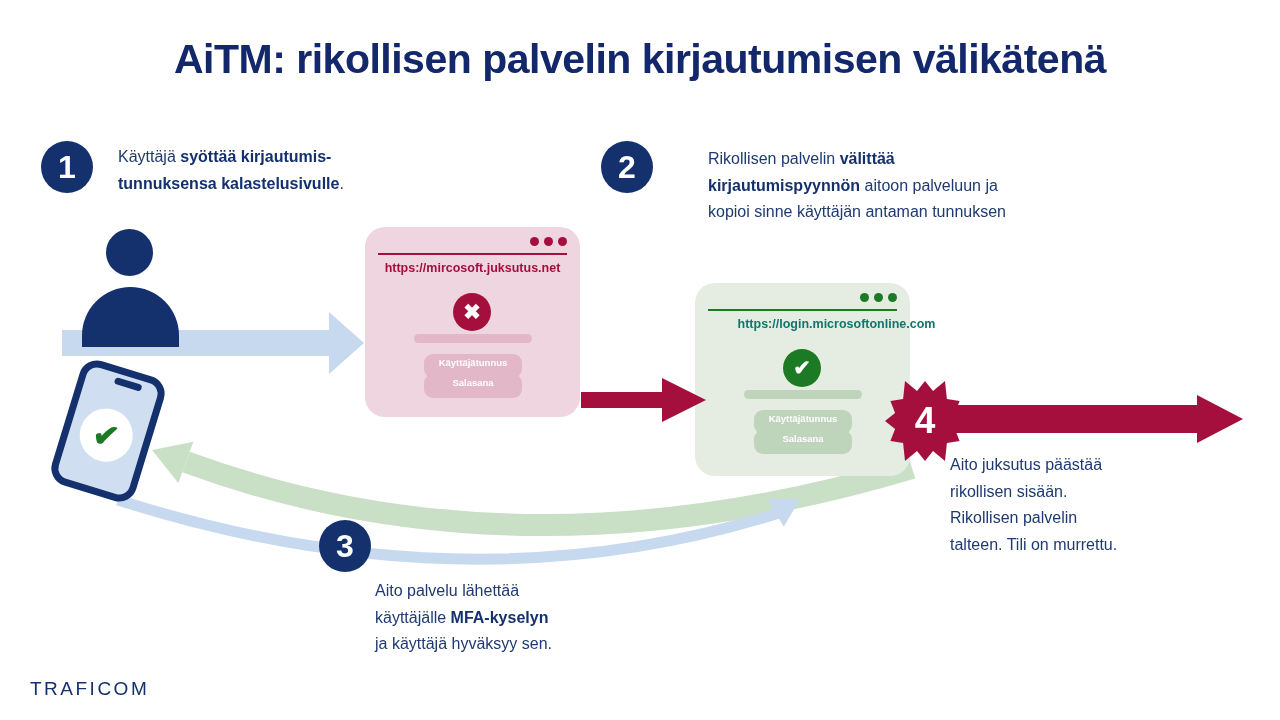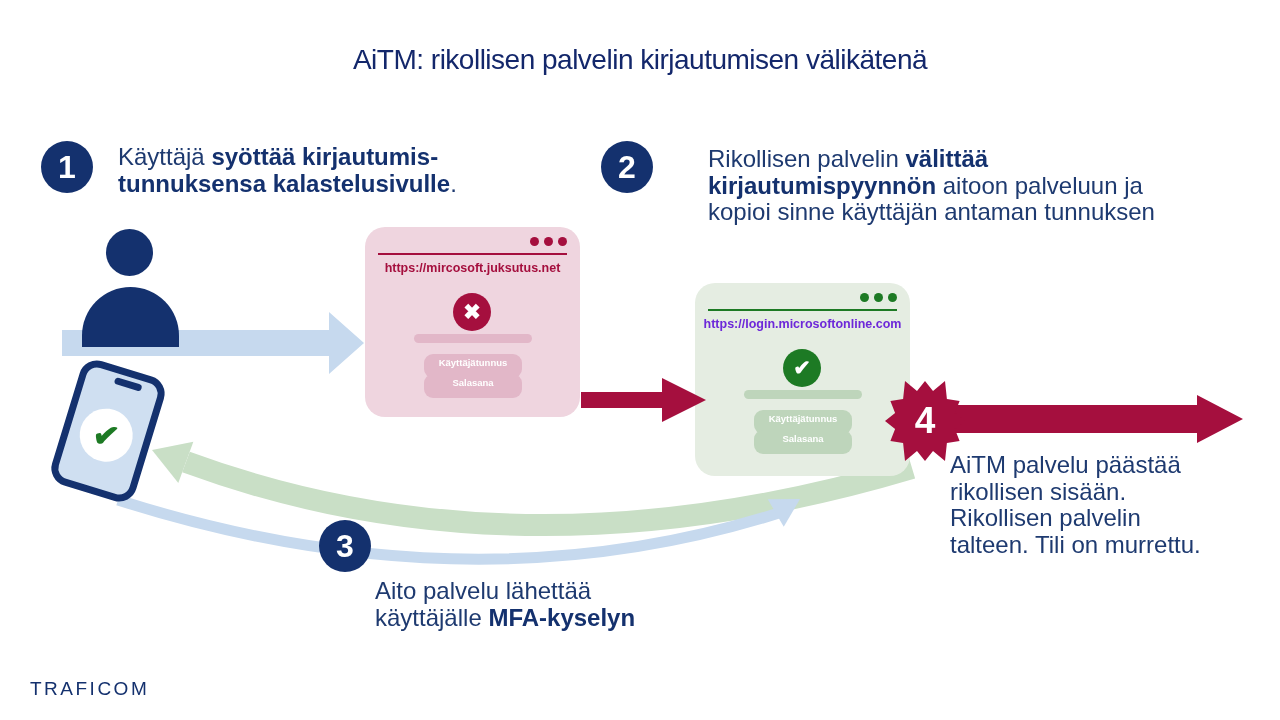--- a/index.html
+++ b/index.html
@@ -5,36 +5,36 @@
   html,body{margin:0;padding:0;}
   body{
     width:1280px;height:720px;position:relative;overflow:hidden;
     background:#ffffff;
     font-family:"Liberation Sans", sans-serif;
   }
   .abs{position:absolute;}
 
   
   .title{
-    left:0;right:0;top:44px;text-align:center;
-    font-size:28px;font-weight:400;letter-spacing:-0.5px;
+    left:0;right:0;top:36px;text-align:center;
+    font-size:41px;font-weight:700;letter-spacing:-0.5px;
     color:#13276b;z-index:6;
   }
 
   
   .badge{
     width:52px;height:52px;border-radius:50%;
     background:#14316e;color:#ffffff;
     font-size:32px;font-weight:700;
     display:flex;align-items:center;justify-content:center;
     z-index:6;
   }
 
   
-  .step-text{font-size:24px;line-height:26.5px;color:#1e3a70;z-index:6;}
+  .step-text{font-size:16px;line-height:26.5px;color:#1e3a70;z-index:6;}
   .step-text .b{font-weight:700;color:#14316e;}
 
   
   svg.layer{position:absolute;left:0;top:0;pointer-events:none;}
   .z1{z-index:1;} .z4{z-index:4;}
 
   
   .person-head{left:106px;top:229px;width:47px;height:47px;border-radius:50%;background:#14316e;z-index:2;}
   .person-body{left:82px;top:287px;width:97px;height:60px;background:#14316e;border-radius:49px 49px 0 0;z-index:2;}
 
@@ -57,21 +57,21 @@
   .browser.greenw{left:695px;top:283px;width:215px;height:193px;background:#e5ede2;}
   .dots{position:absolute;right:13px;top:10px;display:flex;gap:5px;}
   .dot{width:9px;height:9px;border-radius:50%;}
   .pink .dot{background:#a50f3e;}
   .greenw .dot{background:#1d7a24;}
   .win-line{position:absolute;left:13px;right:13px;top:26px;height:2px;}
   .pink .win-line{background:#a50f3e;}
   .greenw .win-line{background:#1d7a24;}
   .url{position:absolute;left:0;width:100%;top:34px;text-align:center;font-size:12.5px;font-weight:700;}
   .pink .url{color:#a50f3e;}
-  .greenw .url{color:#6d28d9;}
+  .greenw .url{color:#0f766e;padding-left:34px;}
   .status-circle{
     position:absolute;left:88px;top:66px;width:38px;height:38px;border-radius:50%;
     color:#ffffff;display:flex;align-items:center;justify-content:center;
     font-size:21px;font-weight:700;
   }
   .pink .status-circle{background:#a50f3e;}
   .greenw .status-circle{background:#1d7a24;}
   .wide-pill{position:absolute;left:49px;top:107px;width:118px;height:9px;border-radius:5px;}
   .pink .wide-pill{background:#e2b7c8;}
   .greenw .wide-pill{background:#bed5bb;}
@@ -165,29 +165,30 @@
   <div><span class="b">kirjautumispyynnön</span><span> aitoon palveluun ja</span></div>
   <div><span>kopioi sinne käyttäjän antaman tunnuksen</span></div>
 </div>
 
 <div class="abs badge" style="left:319px;top:520px;">
   <span>3</span>
 </div>
 <div class="abs step-text" style="left:375px;top:578px;">
   <div><span>Aito palvelu lähettää</span></div>
   <div><span>käyttäjälle </span><span class="b">MFA-kyselyn</span></div>
+  <div><span>ja käyttäjä hyväksyy sen.</span></div>
 </div>
 
 <div class="abs star-wrap">
   <svg width="80" height="80" viewBox="0 0 80 80">
     <polygon fill="#a50f3e" points="80,40 69.9,48 74.6,60 61.9,61.9 60,80 48,69.9 40,80 32,69.9 20,80 18.1,61.9 5.4,60 10.1,48 0,40 10.1,32 5.4,20 18.1,18.1 20,0 32,10.1 40,0 48,10.1 60,0 61.9,18.1 74.6,20 69.9,32"></polygon>
   </svg>
   <div class="star-num">4</div>
 </div>
 <div class="abs step-text" style="left:950px;top:452px;">
-  <div><span>AiTM palvelu päästää</span></div>
+  <div><span>Aito juksutus päästää</span></div>
   <div><span>rikollisen sisään.</span></div>
   <div><span>Rikollisen palvelin</span></div>
   <div><span>talteen. Tili on murrettu.</span></div>
 </div>
 
 <div class="abs title">AiTM: rikollisen palvelin kirjautumisen välikätenä</div>
 <div class="abs logo">TRAFICOM</div>
 
 </body></html>

